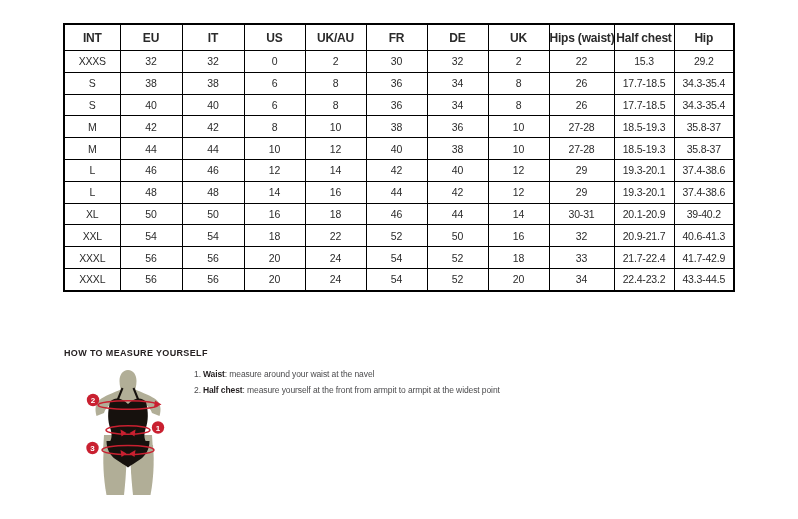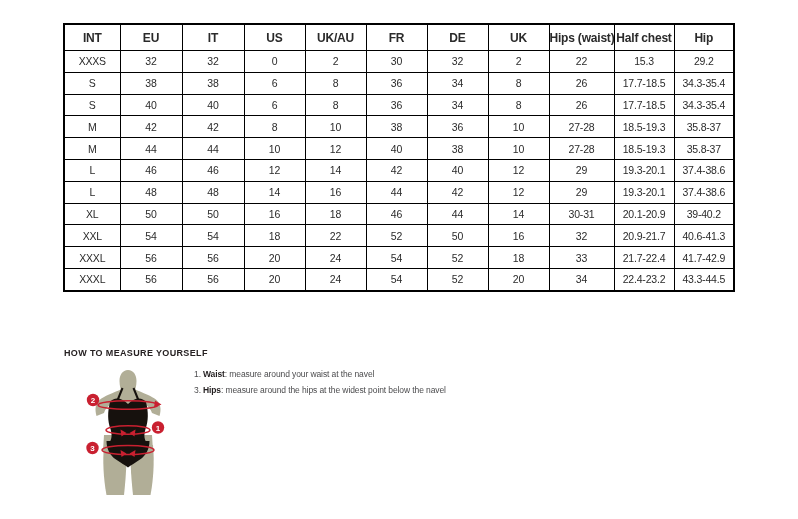--- a/index.html
+++ b/index.html
@@ -284,17 +284,17 @@
       <circle cx="12.5" cy="79" r="6.2" fill="#c92030"></circle>
       <text class="badge-num" x="12.5" y="82">3</text>
     </g>
   </svg>
 
   <ol class="measure-list">
     <li>
       <span class="num">1.</span><span class="lbl">Waist</span><span>: measure around your waist at the navel</span>
     </li>
     <li>
-      <span class="num">3.</span><span class="lbl">Hips</span><span>: measure around the hips at the widest point below the navel</span>
+      <span class="num">2.</span><span class="lbl">Half chest</span><span>: measure yourself at the front from armpit to armpit at the widest point</span>
     </li>
   </ol>
 
 </div>
 
 </body></html>

